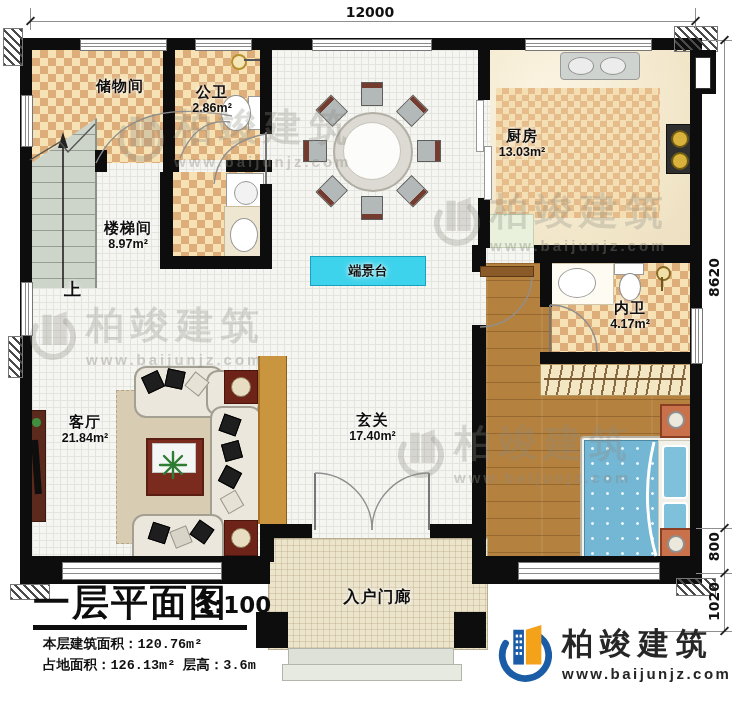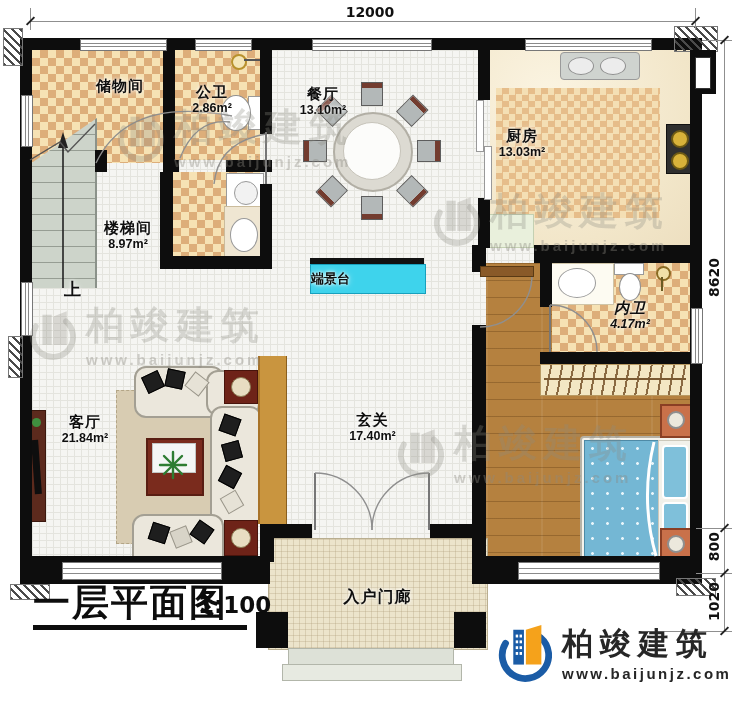--- a/index.html
+++ b/index.html
@@ -150,21 +150,21 @@
   <div class="abs" style="left:224px;top:370px;width:32px;height:32px;background:#6e2318;border:1px solid #48140c;"></div>
   <div class="abs" style="left:231px;top:377px;width:18px;height:18px;border-radius:50%;background:#e8ddc2;border:1.5px solid #8a7a52;"></div>
   <div class="abs" style="left:224px;top:520px;width:32px;height:34px;background:#6e2318;border:1px solid #48140c;"></div>
   <div class="abs" style="left:231px;top:528px;width:18px;height:18px;border-radius:50%;background:#e8ddc2;border:1.5px solid #8a7a52;"></div>
   <div class="abs" style="left:258px;top:356px;width:26px;height:168px;background:#c9953f;border-left:2px solid #a87328;border-right:1px solid #8a5f1e;"></div>
   <div class="abs" style="left:30px;top:410px;width:14px;height:110px;background:#5c2a1d;border:1px solid #3c180e;"></div>
   <div class="abs" style="left:33px;top:440px;width:7px;height:54px;background:#0e0e0e;transform:rotate(-4deg);"></div>
   <div class="abs" style="left:32px;top:418px;width:9px;height:9px;border-radius:50%;background:#3f8f3f;"></div>
 
   <div class="abs" style="left:310px;top:258px;width:114px;height:10px;background:#111;"></div>
-  <div class="abs rlabel" style="left:310px;top:264px;width:114px;height:28px;background:#3ed3ec;border:1px solid #18a0bd;display:flex;align-items:center;justify-content:flex-start;">
+  <div class="abs rlabel" style="left:310px;top:256px;width:114px;height:28px;background:#3ed3ec;border:1px solid #18a0bd;display:flex;align-items:center;justify-content:center;">
     <span style="font-size:13px;">端景台</span>
   </div>
 
   <div class="wall" style="left:20px;top:38px;width:682px;height:12px;"></div>
   <div class="wall" style="left:20px;top:38px;width:12px;height:546px;"></div>
   <div class="wall" style="left:690px;top:38px;width:12px;height:546px;"></div>
   <div class="wall" style="left:20px;top:556px;width:250px;height:28px;"></div>
   <div class="wall" style="left:472px;top:556px;width:230px;height:28px;"></div>
   <div class="wall" style="left:260px;top:524px;width:14px;height:38px;"></div>
   <div class="wall" style="left:274px;top:524px;width:38px;height:14px;"></div>
@@ -235,33 +235,29 @@
     <path d="M 654,442 Q 640,500 656,556" fill="none" stroke="#fff" stroke-width="3"></path>
   </svg>
 
   <div class="rlabel" style="left:80px;top:78px;width:80px;">
     <span class="nm">储物间</span>
   </div>
   <div class="rlabel" style="left:182px;top:84px;width:60px;">
     <span class="nm">公卫</span>
     <span class="ar">2.86m²</span>
   </div>
-  <div class="rlabel" style="left:285px;top:86px;width:76px;">
-    <span class="nm">餐厅</span>
-    <span class="ar">13.10m²</span>
-  </div>
   <div class="rlabel" style="left:482px;top:128px;width:80px;">
     <span class="nm">厨房</span>
     <span class="ar">13.03m²</span>
   </div>
   <div class="rlabel" style="left:88px;top:220px;width:80px;">
     <span class="nm">楼梯间</span>
     <span class="ar">8.97m²</span>
   </div>
-  <div class="rlabel" style="left:598px;top:300px;width:64px;font-style:italic;">
+  <div class="rlabel" style="left:598px;top:300px;width:64px;">
     <span class="nm">内卫</span>
     <span class="ar">4.17m²</span>
   </div>
   <div class="rlabel" style="left:40px;top:414px;width:90px;">
     <span class="nm">客厅</span>
     <span class="ar">21.84m²</span>
   </div>
   <div class="rlabel" style="left:330px;top:412px;width:85px;">
     <span class="nm">玄关</span>
     <span class="ar">17.40m²</span>
@@ -335,20 +331,22 @@
     <div>
         <div class="t1">柏竣建筑</div>
         <div class="t2">www.baijunjz.com</div>
       </div>
   </div>
 
   <div class="abs" style="left:33px;top:578px;font-size:37px;font-weight:900;color:#0d0d0d;letter-spacing:2px;">一层平面图</div>
   <div class="abs" style="left:198px;top:592px;font-size:23px;font-weight:bold;color:#0d0d0d;font-family:'DejaVu Sans',sans-serif;">1:100</div>
   <div class="abs" style="left:33px;top:625px;width:214px;height:5px;background:#0d0d0d;"></div>
   <div class="abs" style="left:43px;top:634px;">
+    <div class="statline"><span>本层建筑面积：</span><span class="val">120.76m²</span></div>
+    <div class="statline"><span>占地面积：</span><span class="val">126.13m²</span><span>&nbsp;&nbsp;</span><span>层高：</span><span class="val">3.6m</span></div>
   </div>
 
   <div class="abs" style="left:492px;top:620px;display:flex;align-items:center;gap:10px;z-index:32;">
     <svg width="60" height="64" viewBox="0 0 62 66">
       <path d="M14 24 A 24 24 0 1 0 50 18" fill="none" stroke="#1b5ca6" stroke-width="7" stroke-linecap="round"></path>
       <path d="M35 46 L35 10 L51 5 L51 46 Z" fill="#f5a21b"></path>
       <rect x="22" y="10" width="11" height="36" fill="#1b5ca6"></rect>
       <g fill="#fff">
           <rect x="24.5" y="15" width="2.5" height="3"></rect>
           <rect x="28.5" y="15" width="2.5" height="3"></rect>

